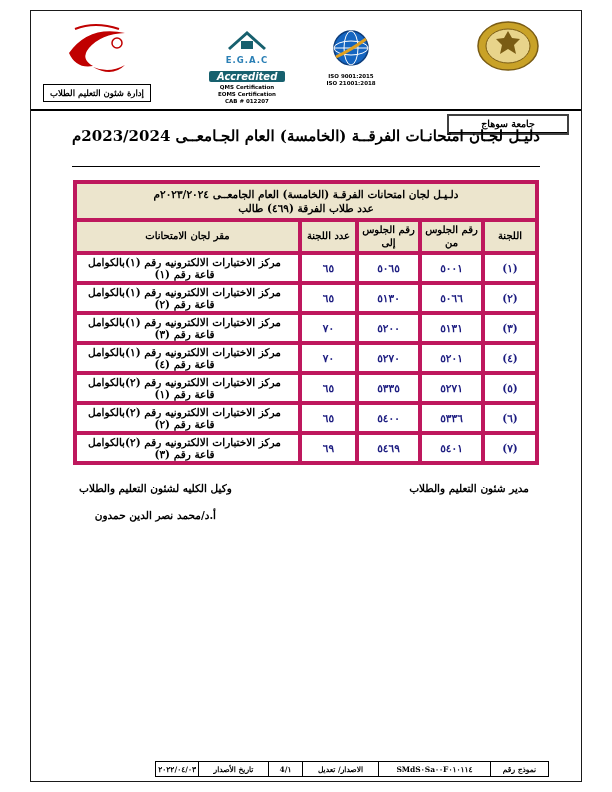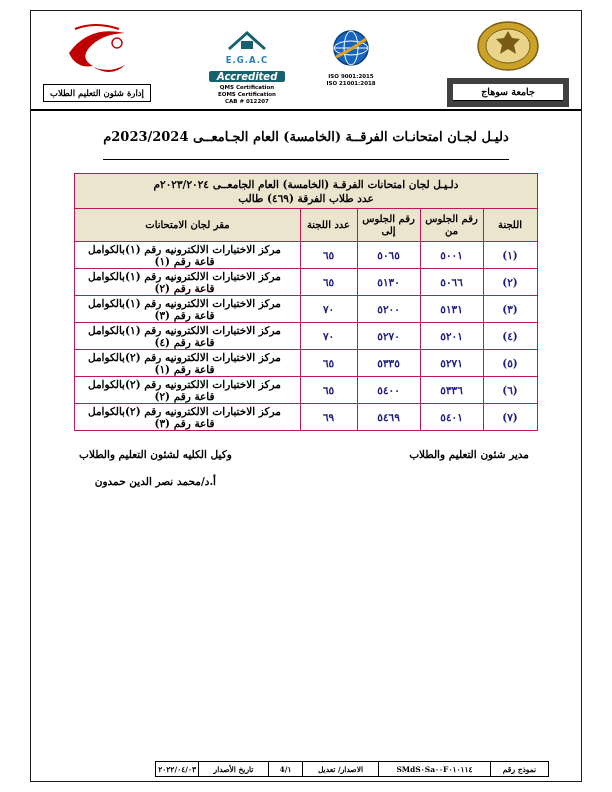--- a/index.html
+++ b/index.html
@@ -8,39 +8,39 @@
     position:relative; width:612px; height:792px; margin:0 auto;
     background:#fff; color:#000; font-weight:700;
     font-family:"DejaVu Serif","Liberation Serif",serif;
     direction:rtl; overflow:hidden;
   }
   .frame { position:absolute; top:10px; bottom:10px; left:30px; right:30px; border:1.8px solid #1a1a1a; }
 
   
   .header { display:flex; justify-content:space-between; align-items:flex-start; padding:10px 12px 0; height:98px; }
   .org { display:flex; flex-direction:column; align-items:center; gap:3px; }
-  .uni-box { width:122px; border:6px solid #404040; text-align:center; font-size:9.5px; line-height:1.1; background:#fff; }
+  .uni-box { width:122px; border:2px solid #404040; text-align:center; font-size:9.5px; line-height:1.1; background:#fff;margin-top:36px; }
   .uni-box .row { padding:3px 2px; }
   .uni-box .row:first-child { border-bottom:1px solid #000; }
   .admin-box { width:108px; border:1px solid #000; text-align:center; font-size:8.5px; padding:3px 2px; margin-top:2px; }
   .certs { display:flex; gap:28px; padding-top:8px; direction:ltr; }
   .cert { text-align:center; width:76px; }
   .egac-name { color:#2a7fb5; font-size:8.5px; letter-spacing:1px; font-family:"DejaVu Sans",sans-serif; }
   .egac-banner { background:#17606e; color:#fff; font-style:italic; font-size:10px; padding:0 8px; border-radius:2px; display:inline-block; margin:1px 0 0; font-family:"DejaVu Sans",sans-serif; }
   .cert-line { font-size:5.5px; line-height:1.3; font-family:"DejaVu Sans",sans-serif; font-weight:700; }
   .aja-lines { margin-top:2px; }
   .header-rule { border-top:2.5px solid #000; }
 
   
   .title-wrap { text-align:center; margin-top:15px; }
-  .title { display:inline-block; font-size:13px; border-bottom:1.6px solid #000; padding-bottom:15px; }
+  .title { display:inline-block; font-size:15px; border-bottom:1.6px solid #000; padding-bottom:21px; }
 
   
   .main-table { table-layout:fixed; width:462px; margin:13px auto 0; border-collapse:collapse; border:1.7px solid #000; }
-  .main-table th, .main-table td { border:1px solid #be185d; overflow:hidden; }
+  .main-table th, .main-table td { border:4px solid #be185d; overflow:hidden; }
   .caption-cell { background:#ece5cd; font-size:10.5px; padding:3px 4px; text-align:center; }
   .caption-cell div { line-height:14px; }
   .cols th { background:#ece5cd; font-size:10px; height:33px; text-align:center; line-height:1.25; padding:1px; }
   .main-table tbody td { height:26px; font-size:10.5px; text-align:center; }
   .num { color:#1c1c80; }
   .venue { text-align:right; padding-right:7px; font-size:9.5px; }
 
   
   .sigs { display:flex; justify-content:space-between; margin-top:17px; padding:0 52px 0 48px; font-size:10.5px; }
   .sig-left { text-align:center; }

